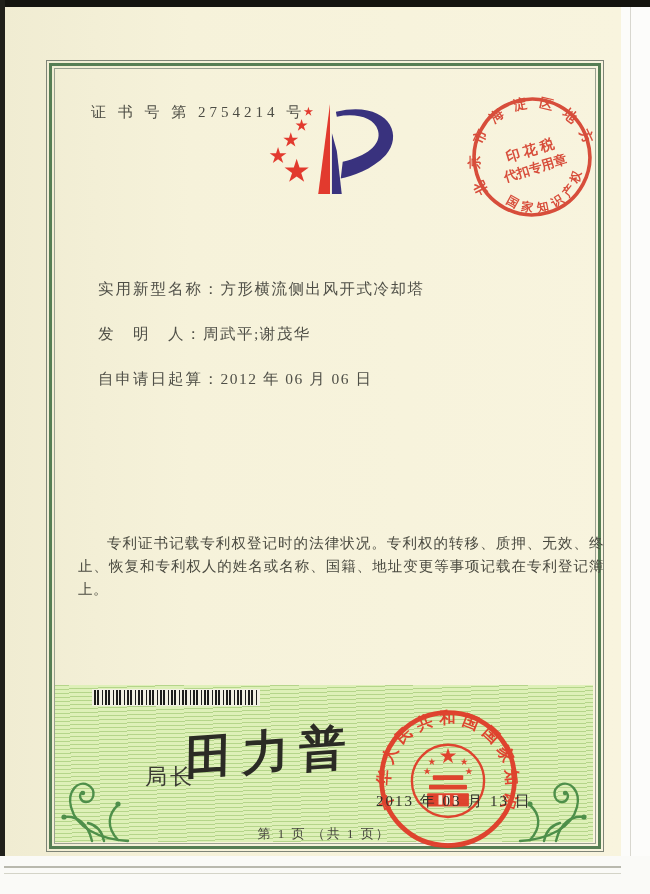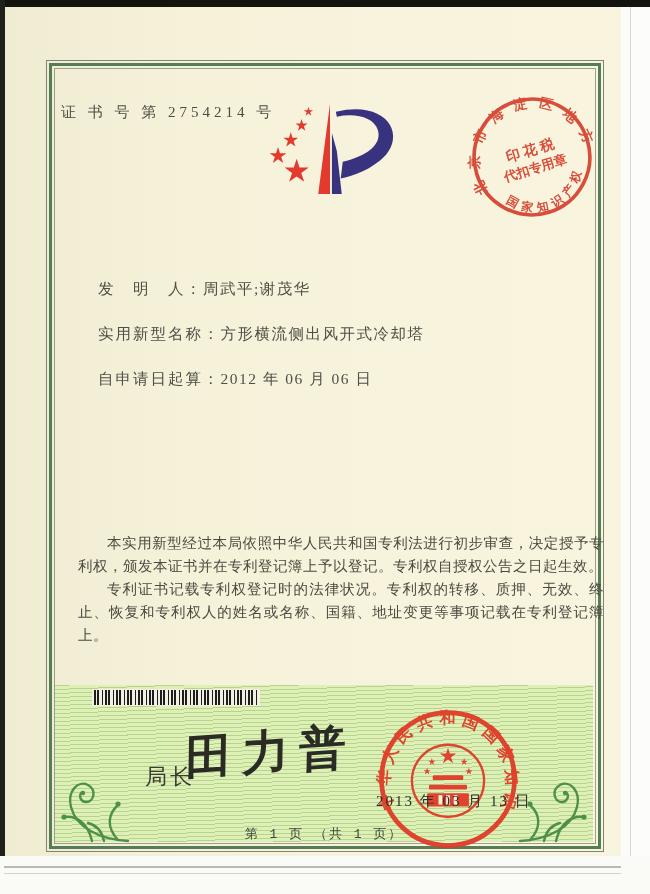--- a/index.html
+++ b/index.html
@@ -24,41 +24,41 @@
   .frame-outer{position:absolute;left:41px;top:53px;width:556px;height:790px;border:1px solid #7e8477;}
   .frame-green{position:absolute;inset:2px;border:3px solid #567e54;}
   .frame-inner{position:absolute;inset:2px;border:1px solid #99a090;}
   
   .green-band{position:absolute;left:50px;top:678px;width:538px;height:157px;
     background-color:#def0b8;
     background-image:repeating-linear-gradient(178deg, rgba(118,172,68,.40) 0 1px, rgba(0,0,0,0) 1px 4px);
     z-index:1;}
   .flourish{position:absolute;z-index:2;}
   
-  .certno{position:absolute;left:56px;top:96px;font-size:15px;letter-spacing:4px;color:#4c4c44;z-index:2;}
+  .certno{position:absolute;left:86px;top:96px;font-size:15px;letter-spacing:4px;color:#4c4c44;z-index:2;}
   .logo{position:absolute;left:240px;top:93px;width:168px;height:98px;z-index:2;}
   .tax-stamp{position:absolute;left:459px;top:82px;width:136px;height:136px;transform:rotate(-17deg);opacity:.92;z-index:2;}
   .title{position:absolute;left:41px;top:190px;width:556px;text-align:center;
     font-size:35px;font-weight:bold;letter-spacing:9px;color:#2e2e28;z-index:2;}
   .fields{position:absolute;left:93px;top:270px;width:480px;z-index:2;}
   .field{font-size:15.5px;color:#4f4f47;letter-spacing:1.5px;margin-bottom:21px;line-height:24px;white-space:nowrap;}
   .field .label{letter-spacing:2px;}
   .paras{position:absolute;left:73px;top:525px;width:526px;z-index:2;
     font-size:14.5px;line-height:1.58;color:#4a4a40;text-align:justify;letter-spacing:.5px;}
   .paras p{margin:0;text-indent:2em;}
   .barcode-wrap{position:absolute;left:87px;top:682px;width:168px;height:17px;background:#f2f0e2;padding:1px 2px;box-sizing:border-box;z-index:3;}
   .barcode{width:100%;height:100%;
     background:repeating-linear-gradient(90deg,#1d1d1b 0 2px,#f2f0e2 2px 3px,#1d1d1b 3px 5px,#f2f0e2 5px 8px,#1d1d1b 8px 9px,#f2f0e2 9px 11px);}
   .sig-label{position:absolute;left:140px;top:755px;font-size:22px;letter-spacing:3px;color:#3c3c34;z-index:3;}
   .sig-name{position:absolute;left:180px;top:714px;font-size:47px;font-weight:bold;color:#2b2b25;
     letter-spacing:10px;transform:rotate(-4deg) skewX(-5deg);z-index:3;white-space:nowrap;}
   .sipo-seal{position:absolute;left:367px;top:696px;width:152px;height:152px;z-index:3;opacity:.95;}
   .seal-date{position:absolute;left:371px;top:785px;font-size:15px;letter-spacing:2px;color:#2e2e2a;z-index:4;white-space:nowrap;}
   .footer{position:absolute;left:41px;top:818px;width:556px;text-align:center;
-    font-size:13px;letter-spacing:2px;color:#45453d;z-index:3;font-family:Liberation Mono, monospace;}
+    font-size:13px;letter-spacing:2px;color:#45453d;z-index:3;}
   svg text{font-family:"Liberation Serif","DejaVu Serif",serif;}
 </style>
 </head>
 <body>
 
 <div class="photo">
 
   <div class="page">
 
     <div class="frame-outer">
@@ -123,32 +123,31 @@
       <text font-size="10.5" fill="#d5402e" font-weight="bold">
         <textPath href="#taxArcBottom" startOffset="4" textLength="100">国家知识产权局</textPath>
       </text>
       <text x="60" y="58" font-size="12.5" fill="#d5402e" font-weight="bold" text-anchor="middle">印 花 税</text>
       <text x="60" y="74" font-size="11.5" fill="#d5402e" font-weight="bold" text-anchor="middle">代扣专用章</text>
     </svg>
 
 
     <div class="fields">
       <div class="field">
-        <span class="label">发　明　人：</span><span class="value">周武平;谢茂华</span>
+        <span class="label">实用新型名称：</span><span class="value">方形横流侧出风开式冷却塔</span>
       </div>
       <div class="field">
-        <span class="label">实用新型名称：</span><span class="value">方形横流侧出风开式冷却塔</span>
+        <span class="label">发　明　人：</span><span class="value">周武平;谢茂华</span>
       </div>
       <div class="field">
         <span class="label">自申请日起算：</span><span class="value">2012 年 06 月 06 日</span>
       </div>
     </div>
 
     <div class="paras">
-      <p>本实用新型经过本局依照中华人民共和国专利法进行初步审查，决定授予专利权，颁发本证书并在专利登记簿上予以登记。专利权自授权公告之日起生效。</p>
       <p>专利证书记载专利权登记时的法律状况。专利权的转移、质押、无效、终止、恢复和专利权人的姓名或名称、国籍、地址变更等事项记载在专利登记簿上。</p>
     </div>
 
     <div class="barcode-wrap">
         <div class="barcode"></div>
       </div>
 
     <div class="sig-label">局长</div>
     <div class="sig-name">田力普</div>
 

